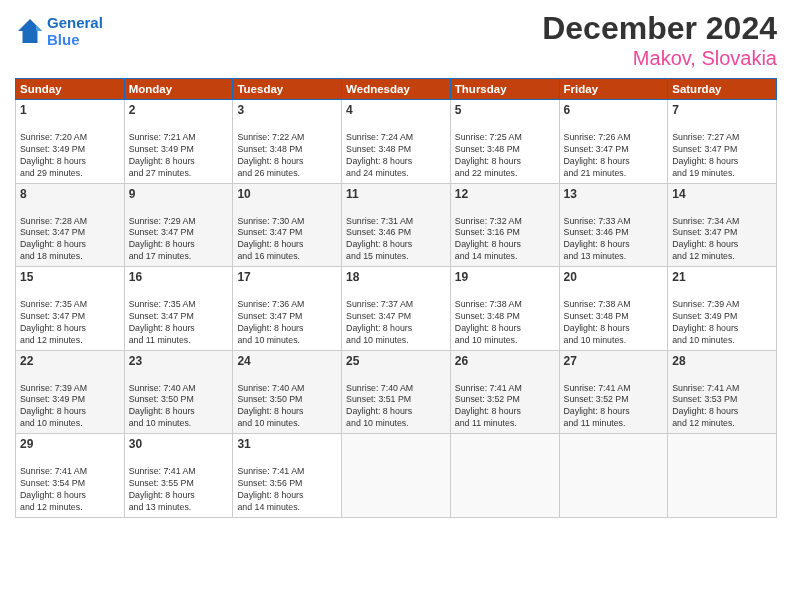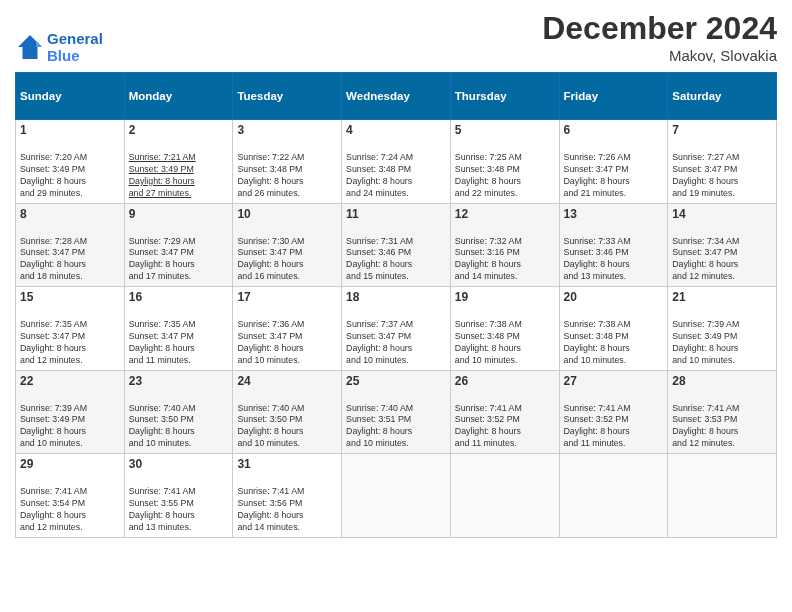--- a/index.html
+++ b/index.html
@@ -9,21 +9,21 @@
       width: 792px;
       height: 612px;
       overflow: hidden;
     }
     .container {
       width: 792px;
       padding: 10px 15px;
     }
     .header {
       display: flex;
-      align-items: flex-end;
+      align-items: flex-start;
       justify-content: space-between;
       margin-bottom: 8px;
     }
     .logo {
       display: flex;
       align-items: center;
       margin-top: 4px;
     }
     .logo-icon {
       width: 30px;
@@ -32,34 +32,34 @@
     }
     .title-block {
       text-align: right;
     }
     .month-title {
       font-size: 32px;
       font-weight: bold;
       color: #333;
     }
     .location {
-      font-size: 15px;
-      color: #404040;
+      font-size: 20px;
+      color: #ec4899;
     }
     table {
       width: 100%;
       border-collapse: collapse;
       table-layout: fixed;
     }
     thead th {
-      background-color: #0369a1;
+      background-color: #c2410c;
       color: #fff;
       font-size: 11.5px;
       font-weight: bold;
-      padding: 17px 4px;
+      padding: 4px 4px;
       text-align: left;
       border: 1px solid #1a6bbf;
     }
     tbody td {
       border: 1px solid #ccc;
       vertical-align: top;
       padding: 3px 4px;
       font-size: 9px;
       color: #333;
       height: 80px;
@@ -121,21 +121,21 @@
         <tr>
           <td>
             <span class="day-num">1</span>
             <div class="day-info" style="white-space: pre-line;">Sunrise: 7:20 AM
 Sunset: 3:49 PM
 Daylight: 8 hours
 and 29 minutes.</div>
           </td>
           <td>
             <span class="day-num">2</span>
-            <div class="day-info" style="white-space: pre-line; text-decoration: underline;">Sunrise: 7:21 AM
+            <div class="day-info" style="white-space: pre-line;">Sunrise: 7:21 AM
 Sunset: 3:49 PM
 Daylight: 8 hours
 and 27 minutes.</div>
           </td>
           <td>
             <span class="day-num">3</span>
             <div class="day-info" style="white-space: pre-line;">Sunrise: 7:22 AM
 Sunset: 3:48 PM
 Daylight: 8 hours
 and 26 minutes.</div>

